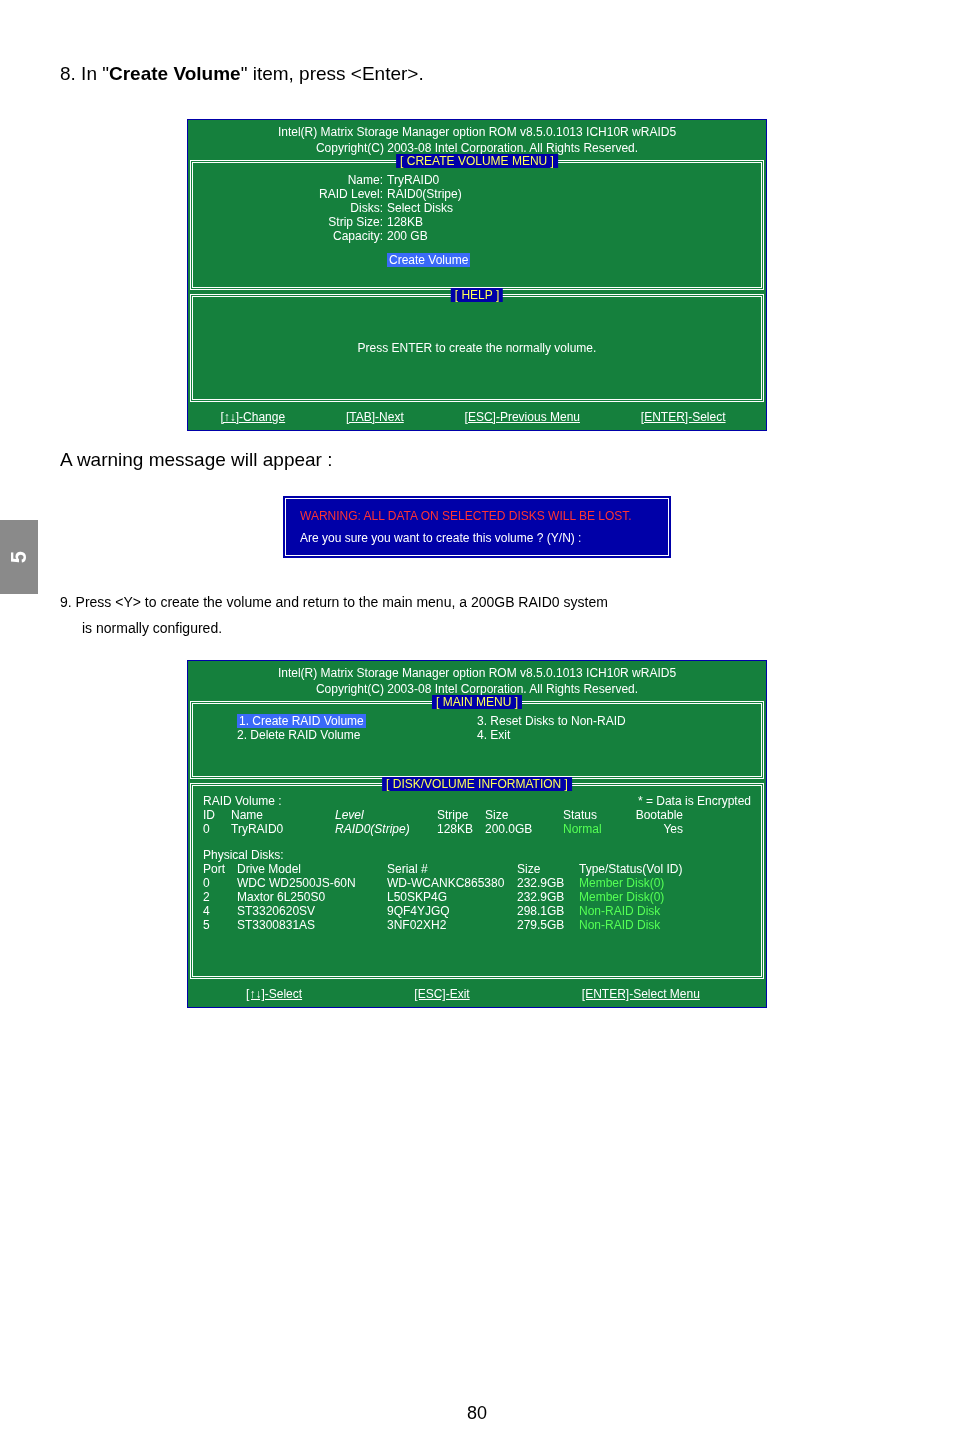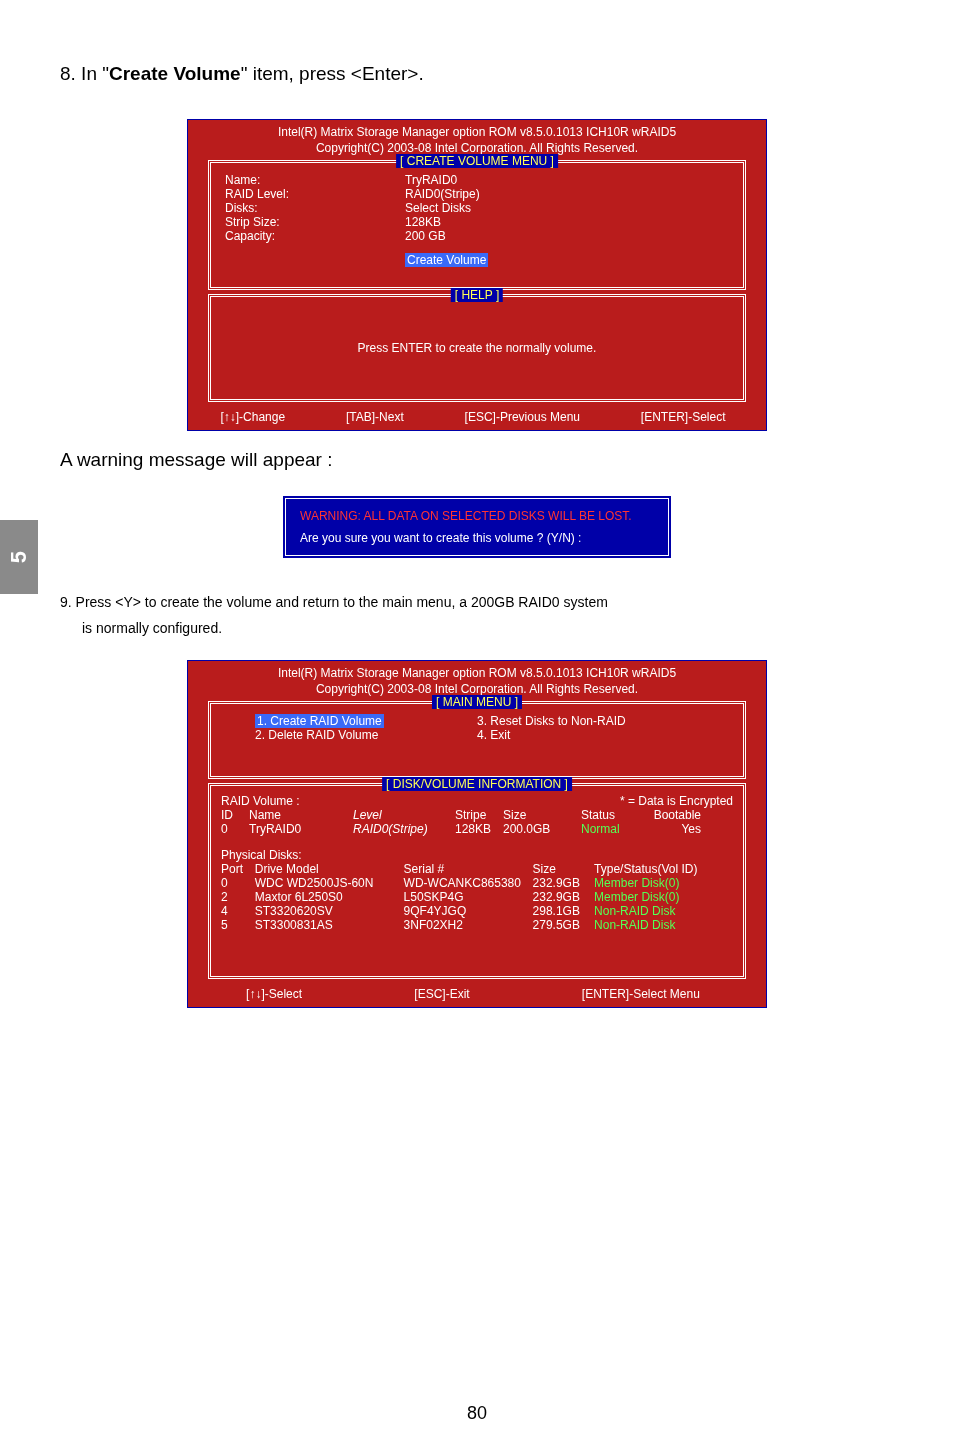--- a/index.html
+++ b/index.html
@@ -29,63 +29,64 @@
     font-size: 22px;
     font-weight: bold;
     display:flex;
     align-items:center;
     justify-content:center;
   }
   .sidebar-tab span { transform: rotate(-90deg); display:block; }
   .bios-box {
     width: 580px;
     margin: 0 auto 18px auto;
-    background: #b91c1c;
+    background: #15803d;
     color: #fff;
     font-family: Arial, sans-serif;
     font-size: 12px;
     border: 1px solid #0000a8;
   }
   .bios-header {
     text-align: center;
     padding: 4px 6px 0 6px;
     line-height: 1.35;
   }
   .frame {
     border: 3px double #fff;
-    margin: 4px 20px;
+    margin: 4px 2px;
     position: relative;
     padding: 10px 14px;
   }
   .frame-title {
     position: absolute;
     top: -9px;
     left: 50%;
     transform: translateX(-50%);
     padding: 0 4px;
     background: #0000a8;
     color: #ffff55;
     font-weight: normal;
     white-space: nowrap;
   }
   .kv-row { display:flex; }
-  .kv-key { width: 180px; text-align: left; padding-right: 4px; }
+  .kv-key { width: 180px; text-align: right; padding-right: 4px; }
   .kv-val { }
   .btn-highlight {
     background: #3a6af8;
     color: #fff;
     padding: 0 2px;
     display: inline-block;
   }
   .help-text { text-align:center; padding: 34px 0; }
   .footer-bar {
     display:flex;
     justify-content: space-around;
     padding: 4px 10px 6px 2px;
     color:#fff;
+    text-decoration:underline;
   }
   .plain-para {
     font-size: 19px;
     margin: 14px 0 24px 0;
   }
   .warning-box {
     width: 390px;
     margin: 0 auto 30px auto;
     background: #0000a8;
     border: 4px double #fff;

